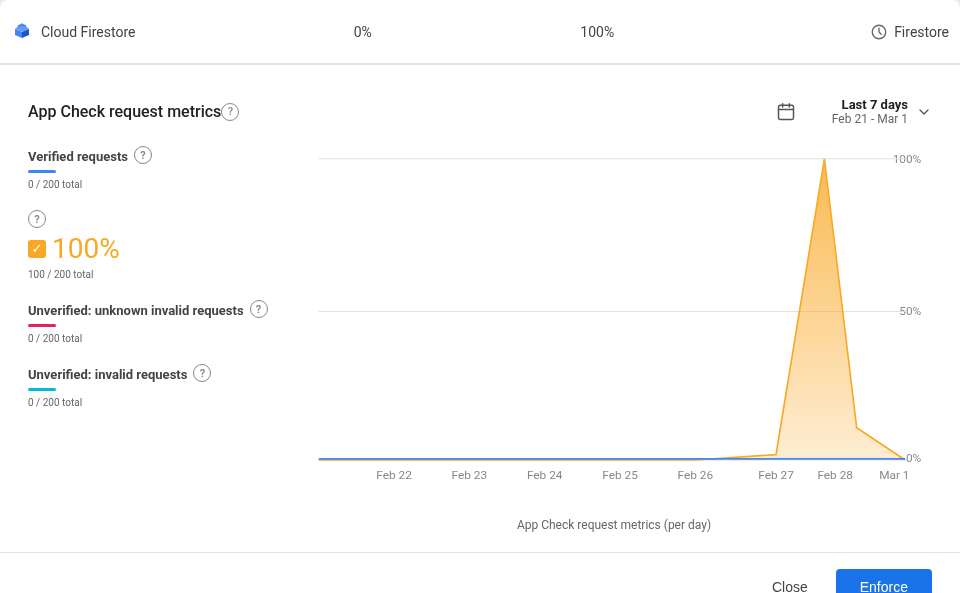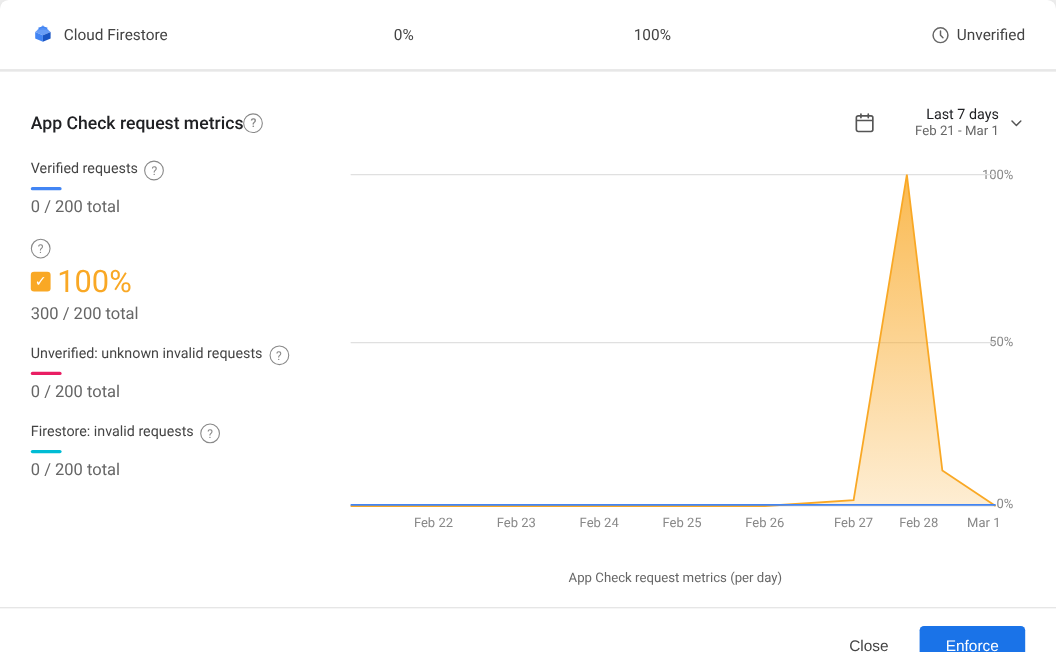--- a/index.html
+++ b/index.html
@@ -18,21 +18,21 @@
       width: 960px;
       min-height: 593px;
       overflow: hidden;
       display: flex;
       flex-direction: column;
     }
     
     .top-bar {
       display: flex;
       align-items: center;
-      padding: 0 28px;
+      padding: 0 11px;
       height: 64px;
       border-bottom: 1px solid #e0e0e0;
       gap: 0;
     }
     .top-bar-service {
       display: flex;
       align-items: center;
       gap: 8px;
       flex: 1;
       font-size: 14px;
@@ -105,21 +105,21 @@
       gap: 8px;
       font-size: 13px;
       color: #444;
       cursor: pointer;
     }
     .date-range-label {
       text-align: right;
     }
     .date-range-label .main-label {
       font-size: 13px;
-      font-weight: 400;
+      font-weight: 700;
       color: #202124;
     }
     .date-range-label .sub-label {
       font-size: 12px;
       color: #666;
       padding-left: 28px;
     }
     
     .chart-area {
       display: flex;
@@ -134,33 +134,34 @@
       gap: 20px;
       padding-bottom: 20px;
     }
     .metric-item {
       display: flex;
       flex-direction: column;
       gap: 4px;
     }
     .metric-label {
       display: flex;
-      align-items: flex-start;
+      align-items: flex-end;
       gap: 6px;
       font-size: 13px;
       color: #444;
+      font-weight: bold;
     }
     .metric-line {
       width: 28px;
       height: 3px;
       border-radius: 2px;
       margin: 2px 0;
     }
     .metric-value {
-      font-size: 15px;
+      font-size: 10px;
       color: #666;
     }
     .metric-large {
       display: flex;
       align-items: center;
       gap: 6px;
     }
     .metric-checkbox {
       width: 18px;
       height: 18px;
@@ -252,21 +253,21 @@
       <span>0%</span>
     </div>
     <div class="top-bar-hundred">
       <span>100%</span>
     </div>
     <div class="top-bar-monitoring">
       <svg width="18" height="18" viewBox="0 0 24 24" fill="none">
         <circle cx="12" cy="12" r="9" stroke="#666" stroke-width="1.8"></circle>
         <path d="M12 7v5l3 3" stroke="#666" stroke-width="1.8" stroke-linecap="round"></path>
       </svg>
-      <span>Unverified</span>
+      <span>Firestore</span>
     </div>
   </div>
 
   <div class="divider"></div>
 
   <div class="main-content">
     <div class="section-header">
       <div class="section-title">
         <span>App Check request metrics</span>
         <span class="help-icon">?</span>
@@ -301,35 +302,35 @@
         </div>
 
         <div class="metric-item">
           <div class="metric-label">
             <span class="help-icon">?</span>
           </div>
           <div class="metric-large">
             <div class="metric-checkbox">✓</div>
             <span class="metric-large-text">100%</span>
           </div>
-          <div class="metric-value">300 / 200 total</div>
+          <div class="metric-value">100 / 200 total</div>
         </div>
 
         <div class="metric-item">
           <div class="metric-label">
             <span>Unverified: unknown invalid requests</span>
             <span class="help-icon">?</span>
           </div>
           <div class="metric-line" style="background:#e91e63;"></div>
           <div class="metric-value">0 / 200 total</div>
         </div>
 
         <div class="metric-item">
           <div class="metric-label">
-            <span>Firestore: invalid requests</span>
+            <span>Unverified: invalid requests</span>
             <span class="help-icon">?</span>
           </div>
           <div class="metric-line" style="background:#00bcd4;"></div>
           <div class="metric-value">0 / 200 total</div>
         </div>
 
       </div>
 
       <div class="chart-container">
         <svg viewBox="0 0 580 310" width="100%" height="100%" style="overflow:visible;">

